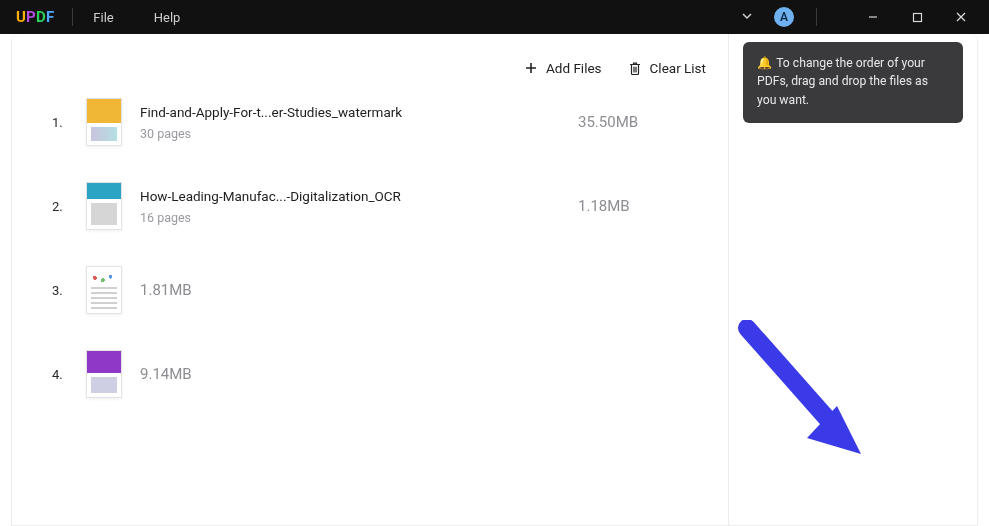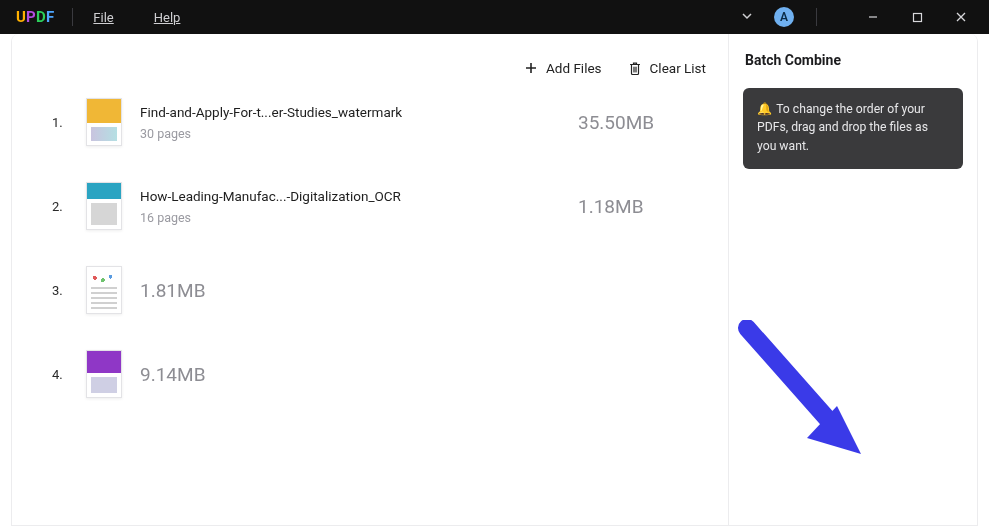--- a/index.html
+++ b/index.html
@@ -37,21 +37,21 @@
     width: 1px;
     height: 18px;
     background: #3a3a3f;
     margin: 0 12px 0 4px;
   }
   .menu {
     display: flex;
     gap: 40px;
     padding: 0 8px;
   }
-  .menu-item { cursor: pointer; text-decoration: underline; }
+  .menu-item { cursor: pointer; }
   .tabs { display: flex; margin-left: 38px; align-items: stretch; height: 34px; }
   .tab {
     display: flex; align-items: center;
     padding: 0 14px;
     gap: 24px;
     color: #bcbcc1;
     position: relative;
     min-width: 190px;
     justify-content: space-between;
     border-top-left-radius: 6px; border-top-right-radius: 6px;
@@ -169,21 +169,21 @@
       background:repeating-linear-gradient(#d0d0d0 0 2px, transparent 2px 5px);}
   .th-d { background:#fff; }
   .th-d::before { content:''; position:absolute;top:0;left:0;right:0;height:22px;background:#8f37c6;}
   .th-d::after  { content:''; position:absolute;bottom:4px;left:4px;right:4px;height:16px;background:#cfcfe4;}
 
   .file-info { flex:1; min-width:0; }
   .file-name { font-size: 13.5px; color:#1e1e1e; margin-bottom:6px; white-space:nowrap; overflow:hidden; text-overflow:ellipsis; max-width: 290px; }
   .file-pages { font-size: 12.5px; color:#9a9aa1; }
   .file-size {
     width: 150px;
-    font-size: 19px;
+    font-size: 15px;
     color: #8d8d93;
   }
 
   
   .right-pane {
     width: 248px;
     display:flex; flex-direction: column;
     background:#fff;
   }
   .right-title {
@@ -331,21 +331,20 @@
       <div class="file-row">
         <div class="row-number">4.</div>
         <div class="thumb th-d"></div>
         <div class="file-size">9.14MB</div>
       </div>
 
     </div>
   </div>
 
   <div class="right-pane">
-    <div class="right-title">Batch Combine</div>
     <div class="hint-box">
       <span class="hint-bell">🔔</span><span>To change the order of your PDFs, drag and drop the files as you want.</span>
     </div>
     <div class="right-spacer"></div>
   </div>
 </div>
 
 <svg class="big-arrow" width="140" height="140" viewBox="0 0 140 140">
   <defs>
     <marker id="ah" markerWidth="10" markerHeight="10" refX="6" refY="5" orient="auto">

